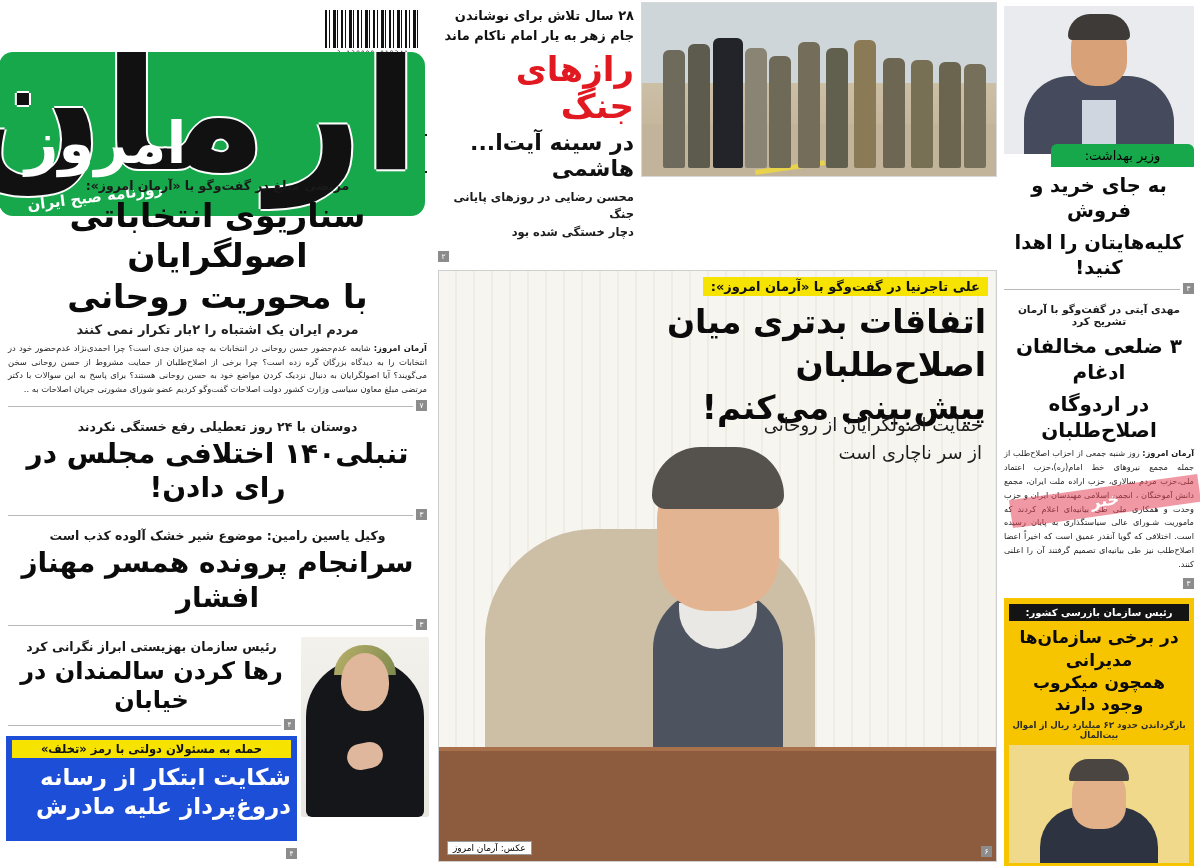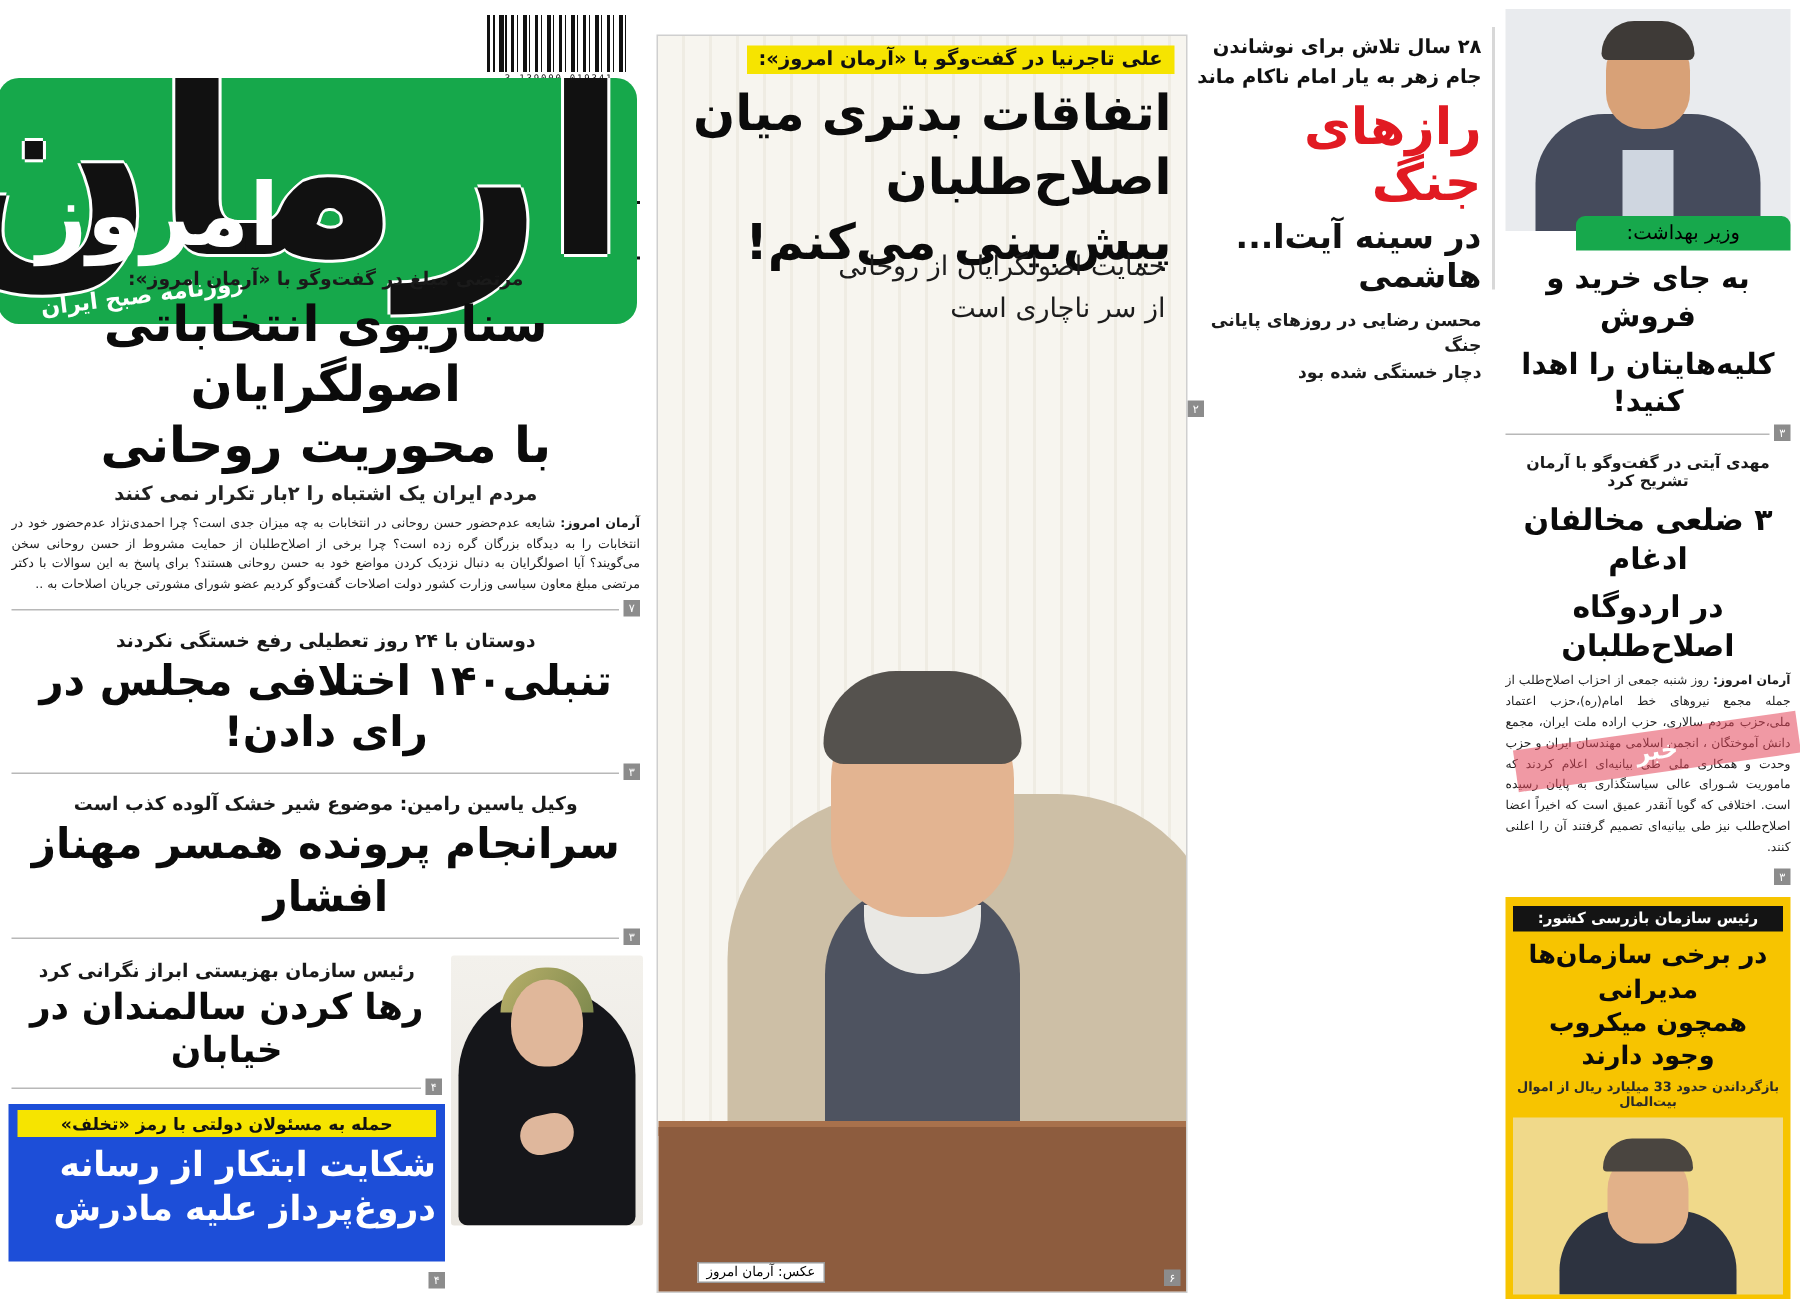--- a/index.html
+++ b/index.html
@@ -14,21 +14,21 @@
     position: relative;
     width: 1200px; height: 866px;
     background: #fdfdfd;
     display: flex;
     flex-direction: row-reverse;
     gap: 0;
   }
 
   
   .col-right { width: 200px; height: 866px; padding: 6px 6px 4px 4px; background:#fff; display:flex; flex-direction:column; }
-  .col-center { width: 565px; height: 866px; padding: 18px 3px 4px 3px; background:#fff; display:flex; }
+  .col-center { width: 565px; height: 866px; padding: 2px 3px 4px 3px; background:#fff; display:flex; flex-direction:column; }
   .col-left { width: 435px; height: 866px; padding: 4px 6px 4px 6px; background:#fff; display:flex; flex-direction:column; }
 
   
   .masthead { position: relative; height: 232px; }
   .barcode-wrap { position:absolute; top:6px; right:8px; width:96px; }
   .barcode { height: 38px; width: 96px;
     background-image: repeating-linear-gradient(90deg,
       #111 0px,#111 2px,#fff 2px,#fff 4px,#111 4px,#111 5px,#fff 5px,#fff 8px,
       #111 8px,#111 11px,#fff 11px,#fff 12px,#111 12px,#111 13px,#fff 13px,#fff 16px);
   }
@@ -120,21 +120,21 @@
   .man-body { position:absolute; bottom: 82px; left: 46px; width: 330px; height: 250px;
      background:#cdbfa6; border-radius: 110px 110px 0 0; }
   .man-shirt { position:absolute; bottom: 82px; left: 50%; transform: translateX(-50%); width: 130px; height: 190px;
      background:#4e5360; border-radius: 60px 60px 0 0; }
   .man-collar { position:absolute; bottom: 212px; left: 50%; transform: translateX(-50%); width: 78px; height: 46px;
      background:#e9e8e4; border-radius: 0 0 40px 40px; }
   .man-head { position:absolute; bottom: 250px; left: 50%; transform: translateX(-50%); width: 122px; height: 150px;
      background:#e3b491; border-radius: 58px 58px 52px 52px; }
   .man-hair { position:absolute; bottom: 352px; left: 50%; transform: translateX(-50%); width: 132px; height: 62px;
      background:#55524e; border-radius: 64px 64px 18px 18px; }
-  .photo-credit { position:absolute; bottom: 6px; left: 26px; background:#fff; border:1px solid #999;
+  .photo-credit { position:absolute; bottom: 6px; left: 8px; background:#fff; border:1px solid #999;
      font-size: 9px; padding: 1px 5px; z-index: 6; }
   .main-pagemark { position:absolute; bottom: 4px; right: 4px; z-index:6; }
 
   
   .r-photo { width: 100%; height: 148px; background:#e9ebee; position:relative; overflow:hidden; }
   .r-green-tab { background:#17a84c; color:#000000; font-weight:400; font-size: 13px; text-align:center;
       padding: 4px 6px; border-radius: 6px 6px 0 0; margin-top: -10px; position:relative; z-index:3;margin-left:47px; }
   .r-hl { font-size: 19.5px; font-weight: 800; text-align:center; line-height:1.3; color:#0b0b0b; margin-top: 6px; }
   .r-hl-sm { font-size: 20px; }
   .r-kicker { font-size: 10.5px; text-align:center; color:#1a1a1a; margin-top: 5px; font-weight:600;}
@@ -318,21 +318,21 @@
       </div>
       <div style="margin-top:2px;">
         <span class="pagemark">۳</span>
       </div>
     </div>
 
     <div class="yellow-box">
       <div class="yb-tab">رئیس سازمان بازرسی کشور:</div>
       <div class="yb-hl">در برخی سازمان‌ها مدیرانی</div>
       <div class="yb-hl" style="margin-top:0;">همچون میکروب وجود دارند</div>
-      <div class="yb-sub">بازگرداندن حدود 33 میلیارد ریال از اموال بیت‌المال</div>
+      <div class="yb-sub">بازگرداندن حدود ۶۳ میلیارد ریال از اموال بیت‌المال</div>
       <div class="yb-photo">
         <div style="position:absolute;bottom:0;left:50%;transform:translateX(-50%);width:118px;height:56px;background:#2d3340;border-radius:40px 40px 0 0;"></div>
         <div style="position:absolute;bottom:34px;left:50%;transform:translateX(-50%);width:54px;height:62px;background:#e2b189;border-radius:26px 26px 22px 22px;"></div>
         <div style="position:absolute;bottom:82px;left:50%;transform:translateX(-50%);width:60px;height:22px;background:#4a4540;border-radius:30px 30px 4px 4px;"></div>
       </div>
       <div style="margin-top:3px;">
         <span class="pagemark">۳</span>
       </div>
     </div>
 

